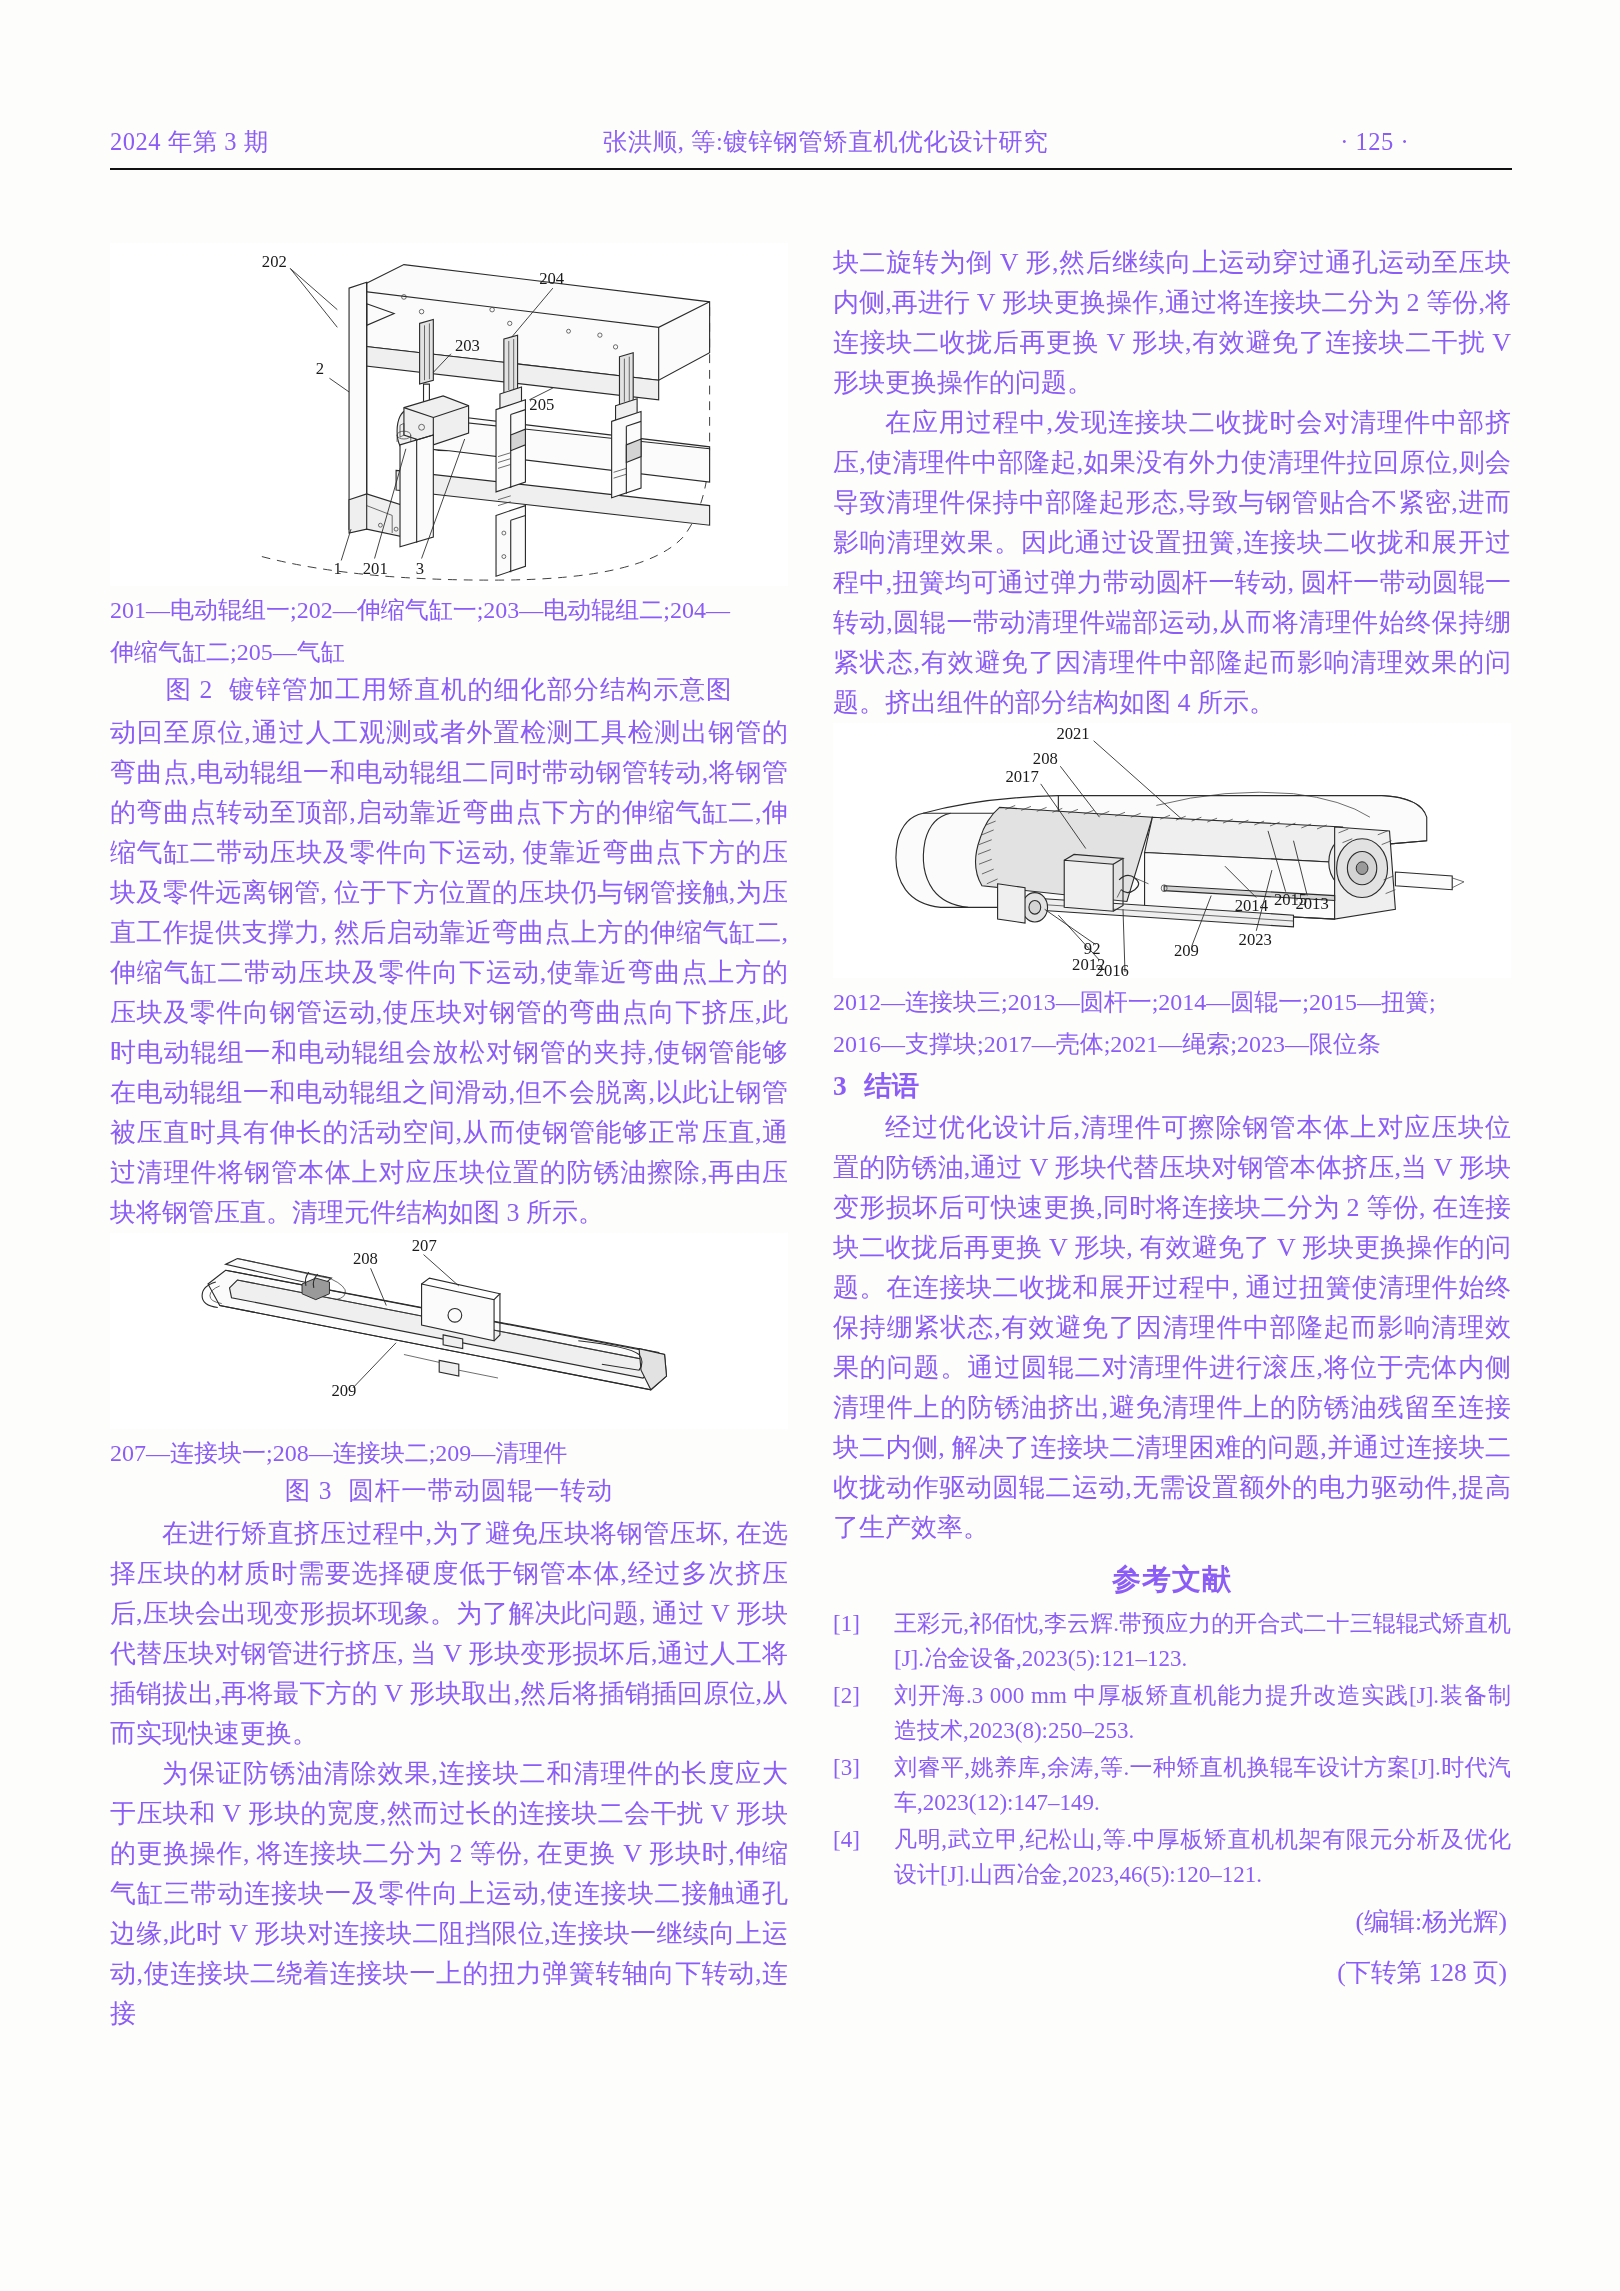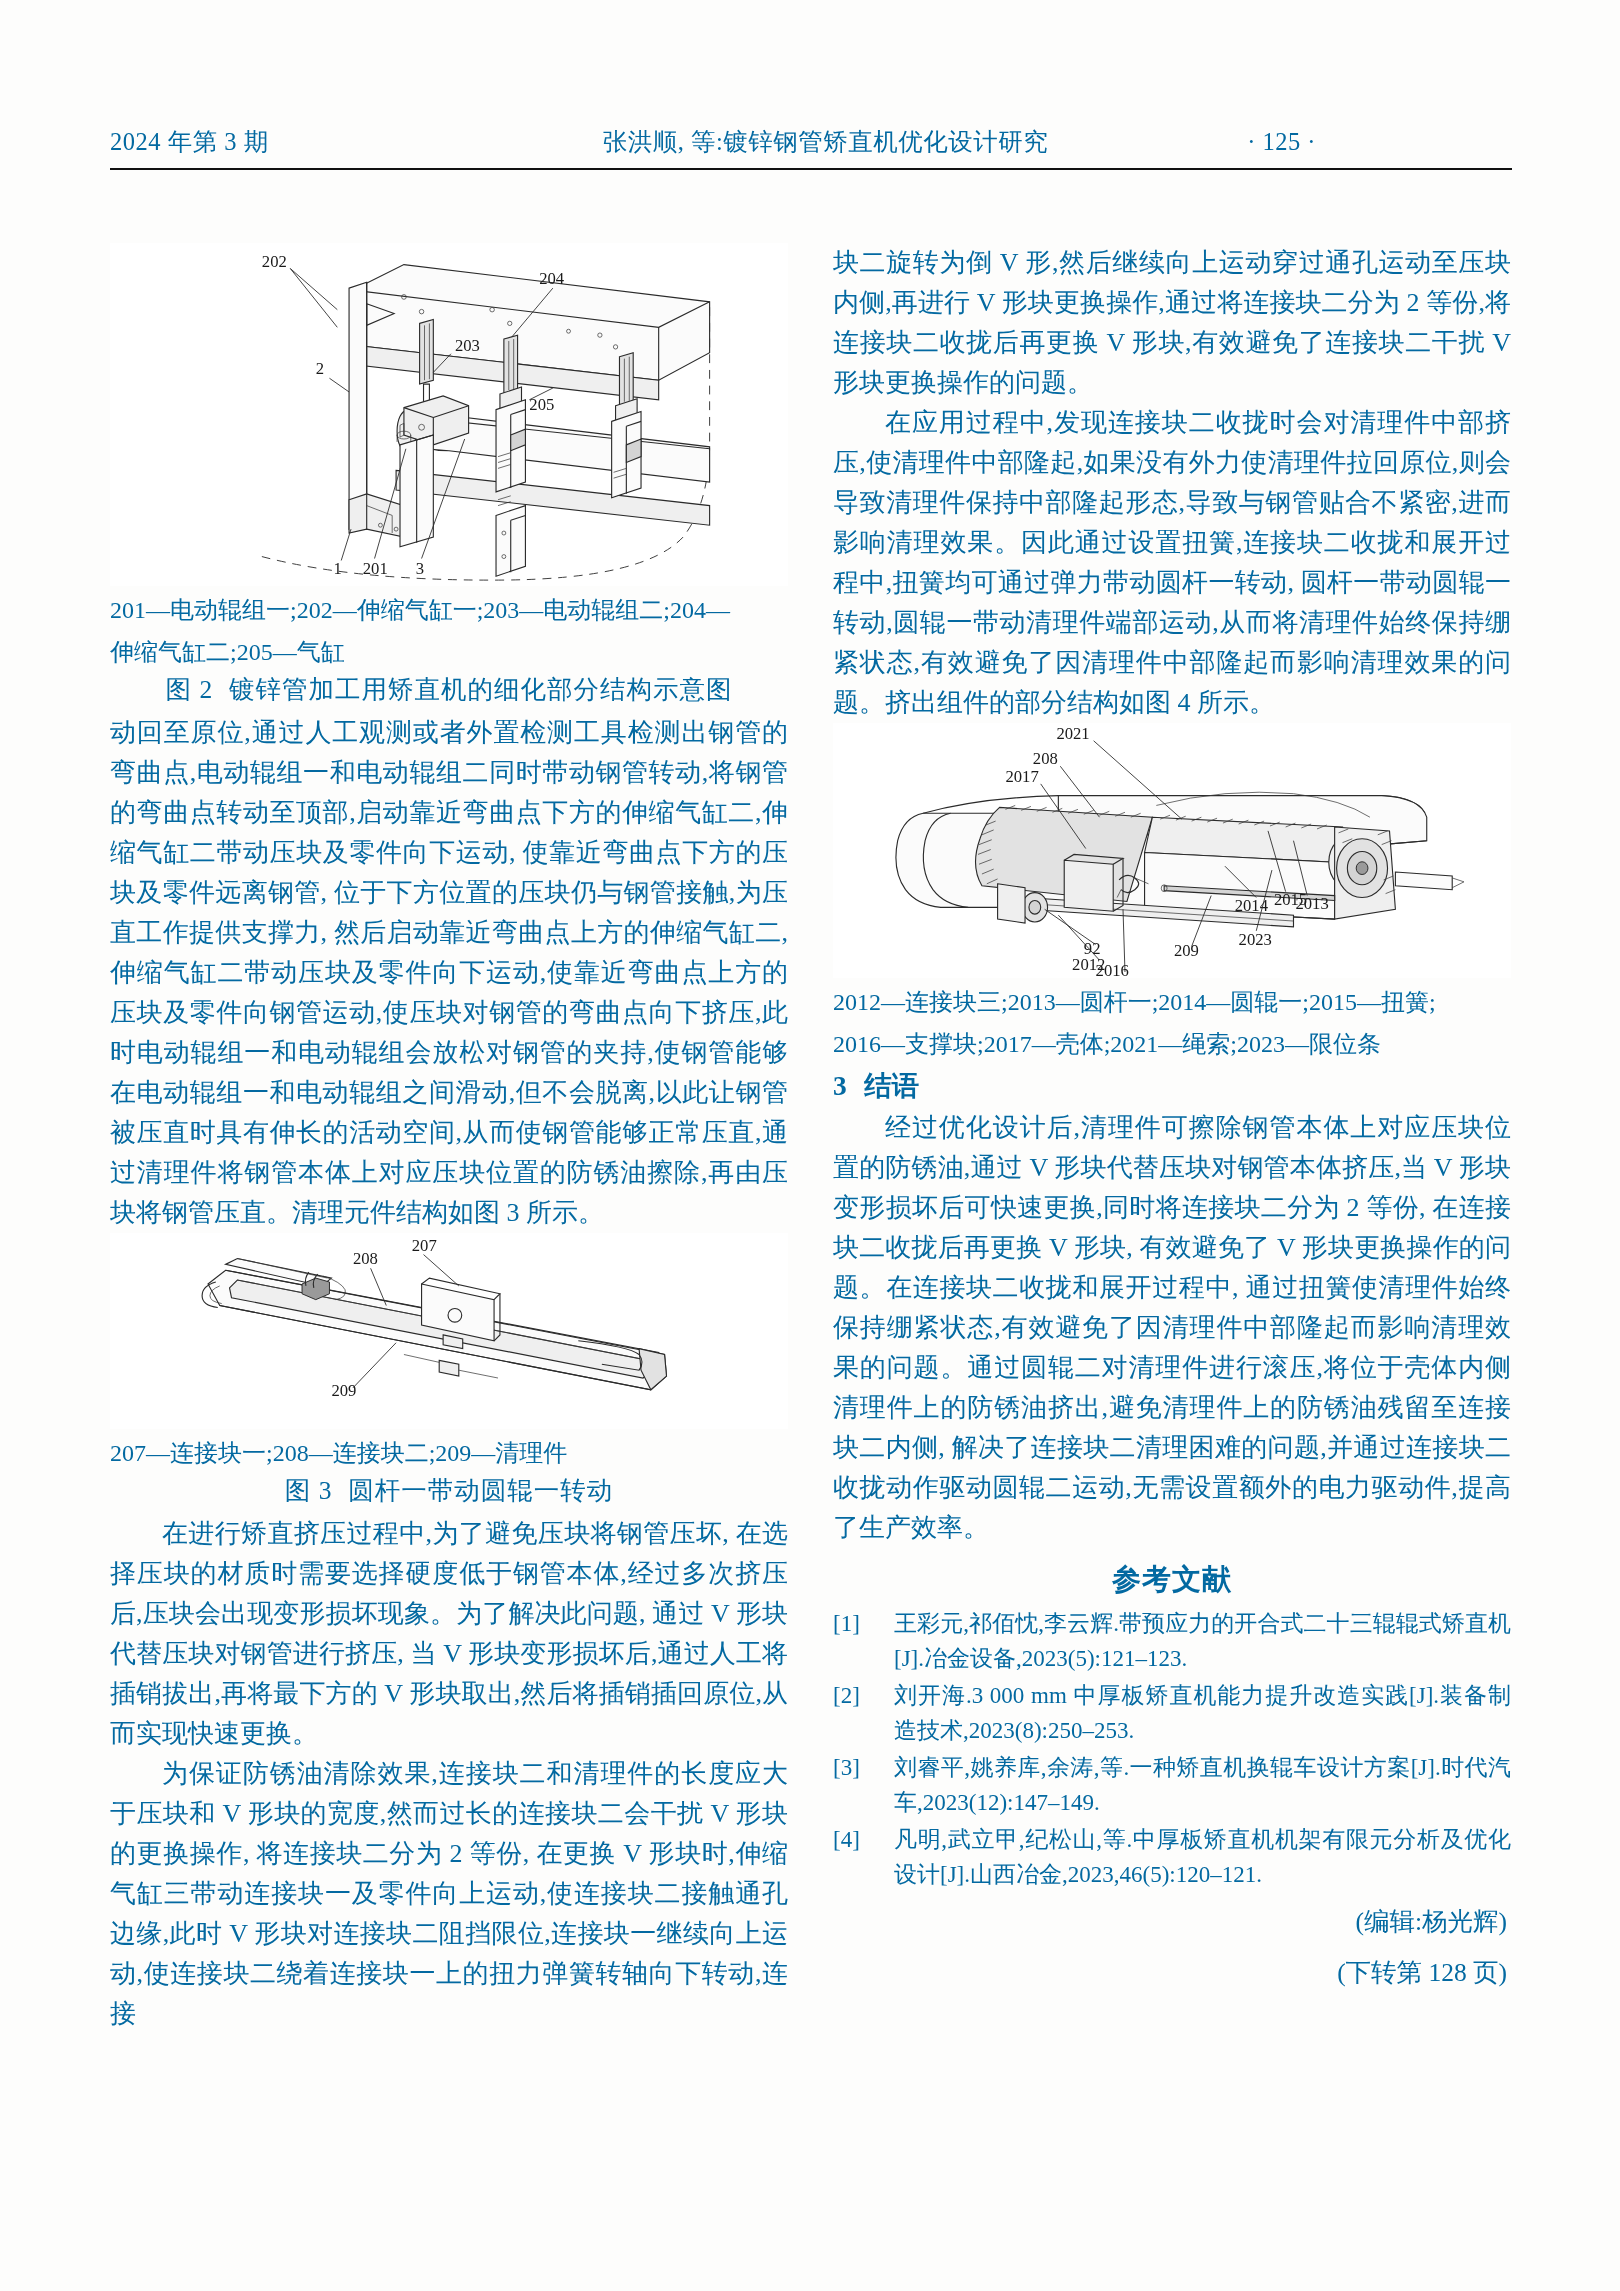--- a/index.html
+++ b/index.html
@@ -6,41 +6,41 @@
     margin: 0;
     padding: 0;
     background: #ffffff;
   }
   .page {
     position: relative;
     width: 1620px;
     height: 2292px;
     background: #fdfdfc;
     font-family: "Liberation Serif", "DejaVu Serif", serif;
-    color: #0369a1;
+    color: #8b5cf6;
     box-sizing: border-box;
     overflow: hidden;
   }
   .content {
     position: absolute;
     left: 110px;
     top: 125px;
     width: 1402px;
   }
   
   .runhead {
     display: flex;
     align-items: baseline;
     font-size: 24.5px;
     letter-spacing: 0.5px;
     padding-bottom: 9.8px;
   }
   .runhead-left { width: 294px; }
   .runhead-center { flex: 1; text-align: center; }
-  .runhead-right { width: 255px; text-align: left; padding-right: 9.8px; }
+  .runhead-right { width: 255px; text-align: center; padding-right: 9.8px; }
   .rule {
     border-bottom: 2.9px solid #111;
     margin-bottom: 25.5px;
   }
   
   .cols {
     display: flex;
     gap: 45px;
   }
   .col {

